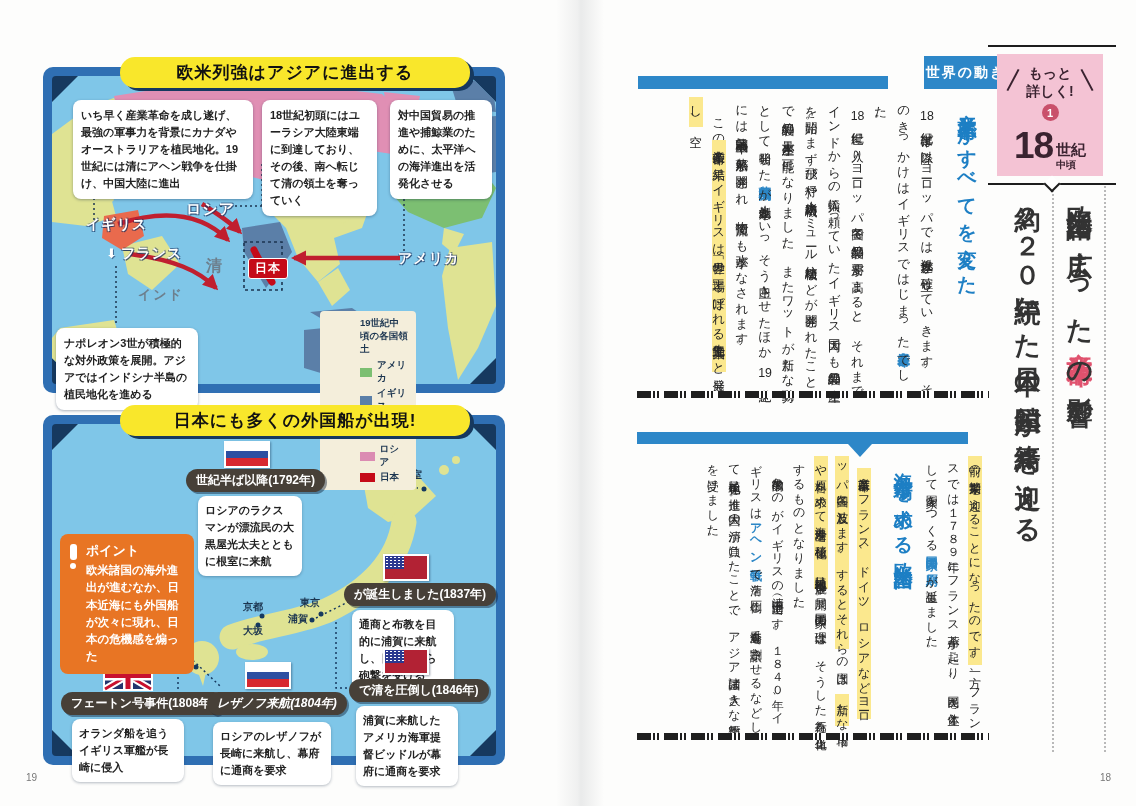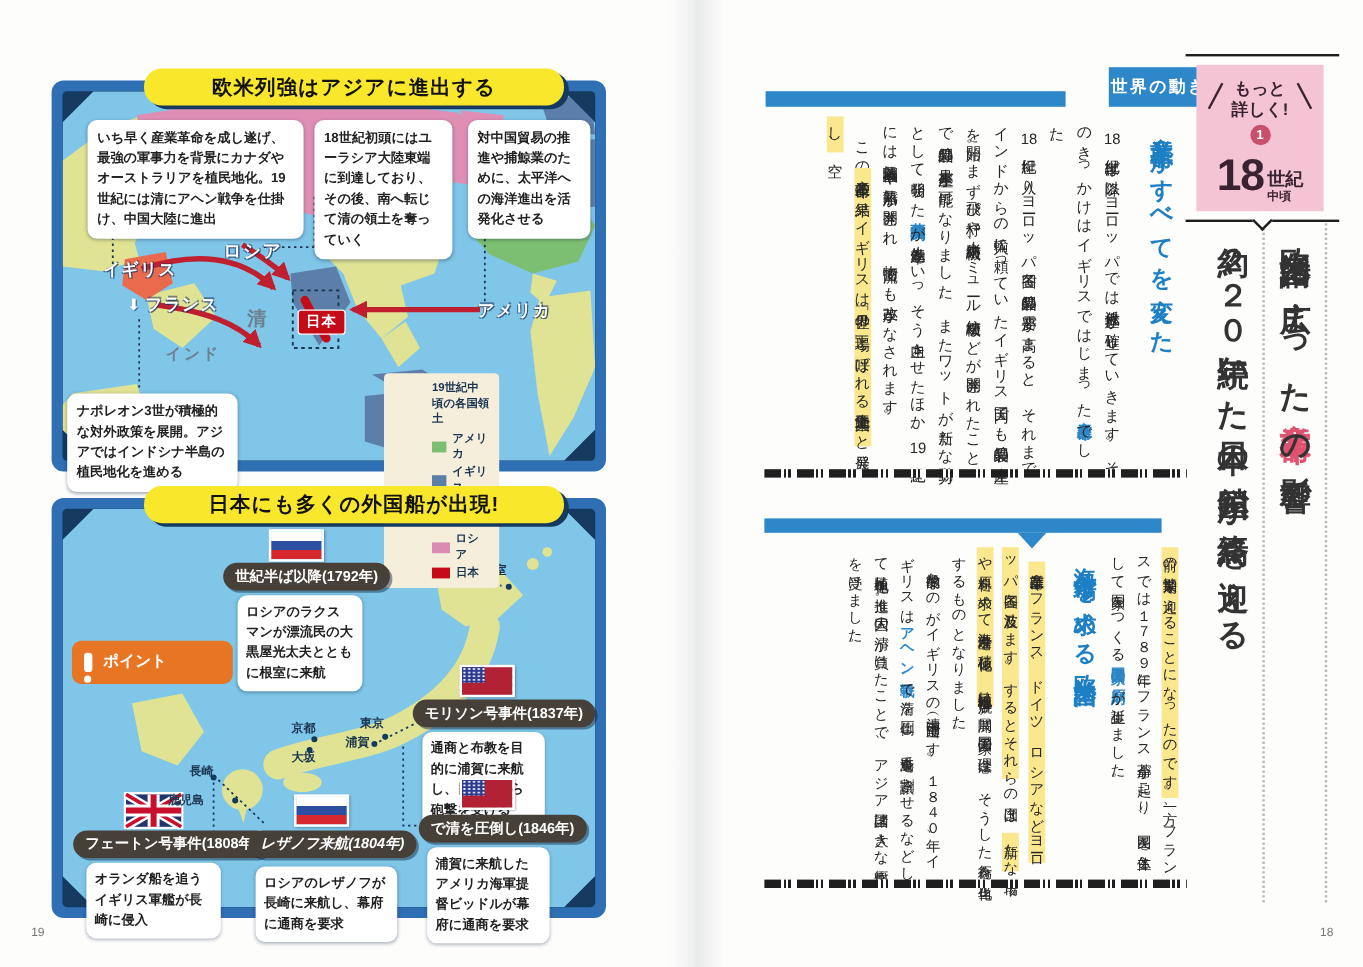--- a/index.html
+++ b/index.html
@@ -239,26 +239,27 @@
 <div class="abs event-callout" style="left:198px; top:496px; width:104px;">
   <span>ロシアのラクスマンが漂流民の大黒屋光太夫とともに根室に来航</span>
 </div>
 
 <div class="abs point-box" style="left:60px; top:534px; width:134px;">
   <div class="point-pin">
       <div class="bar"></div>
       <div class="dot"></div>
     </div>
   <div class="point-title">ポイント</div>
+  <div class="point-text">欧米諸国の海外進出が進むなか、日本近海にも外国船が次々に現れ、日本の危機感を煽った</div>
 </div>
 
 <div class="abs flag flag-us" style="left:383px; top:554px;">
     <div class="canton"></div>
   </div>
-<div class="abs event-badge" style="left:344px; top:583px;"><span>モリソン号事件(1837年)</span></div>
+<div class="abs event-badge" style="left:344px; top:583px;"><span>が誕生しました(1837年)</span></div>
 <div class="abs event-callout" style="left:352px; top:610px; width:102px;">
   <span>通商と布教を目的に浦賀に来航し、日本側から砲撃を受ける</span>
 </div>
 
 <div class="abs flag flag-us" style="left:383px; top:648px;">
     <div class="canton"></div>
   </div>
 <div class="abs event-badge" style="left:349px; top:679px;"><span>で清を圧倒し(1846年)</span></div>
 <div class="abs event-callout" style="left:356px; top:706px; width:102px;">
   <span>浦賀に来航したアメリカ海軍提督ビッドルが幕府に通商を要求</span>

